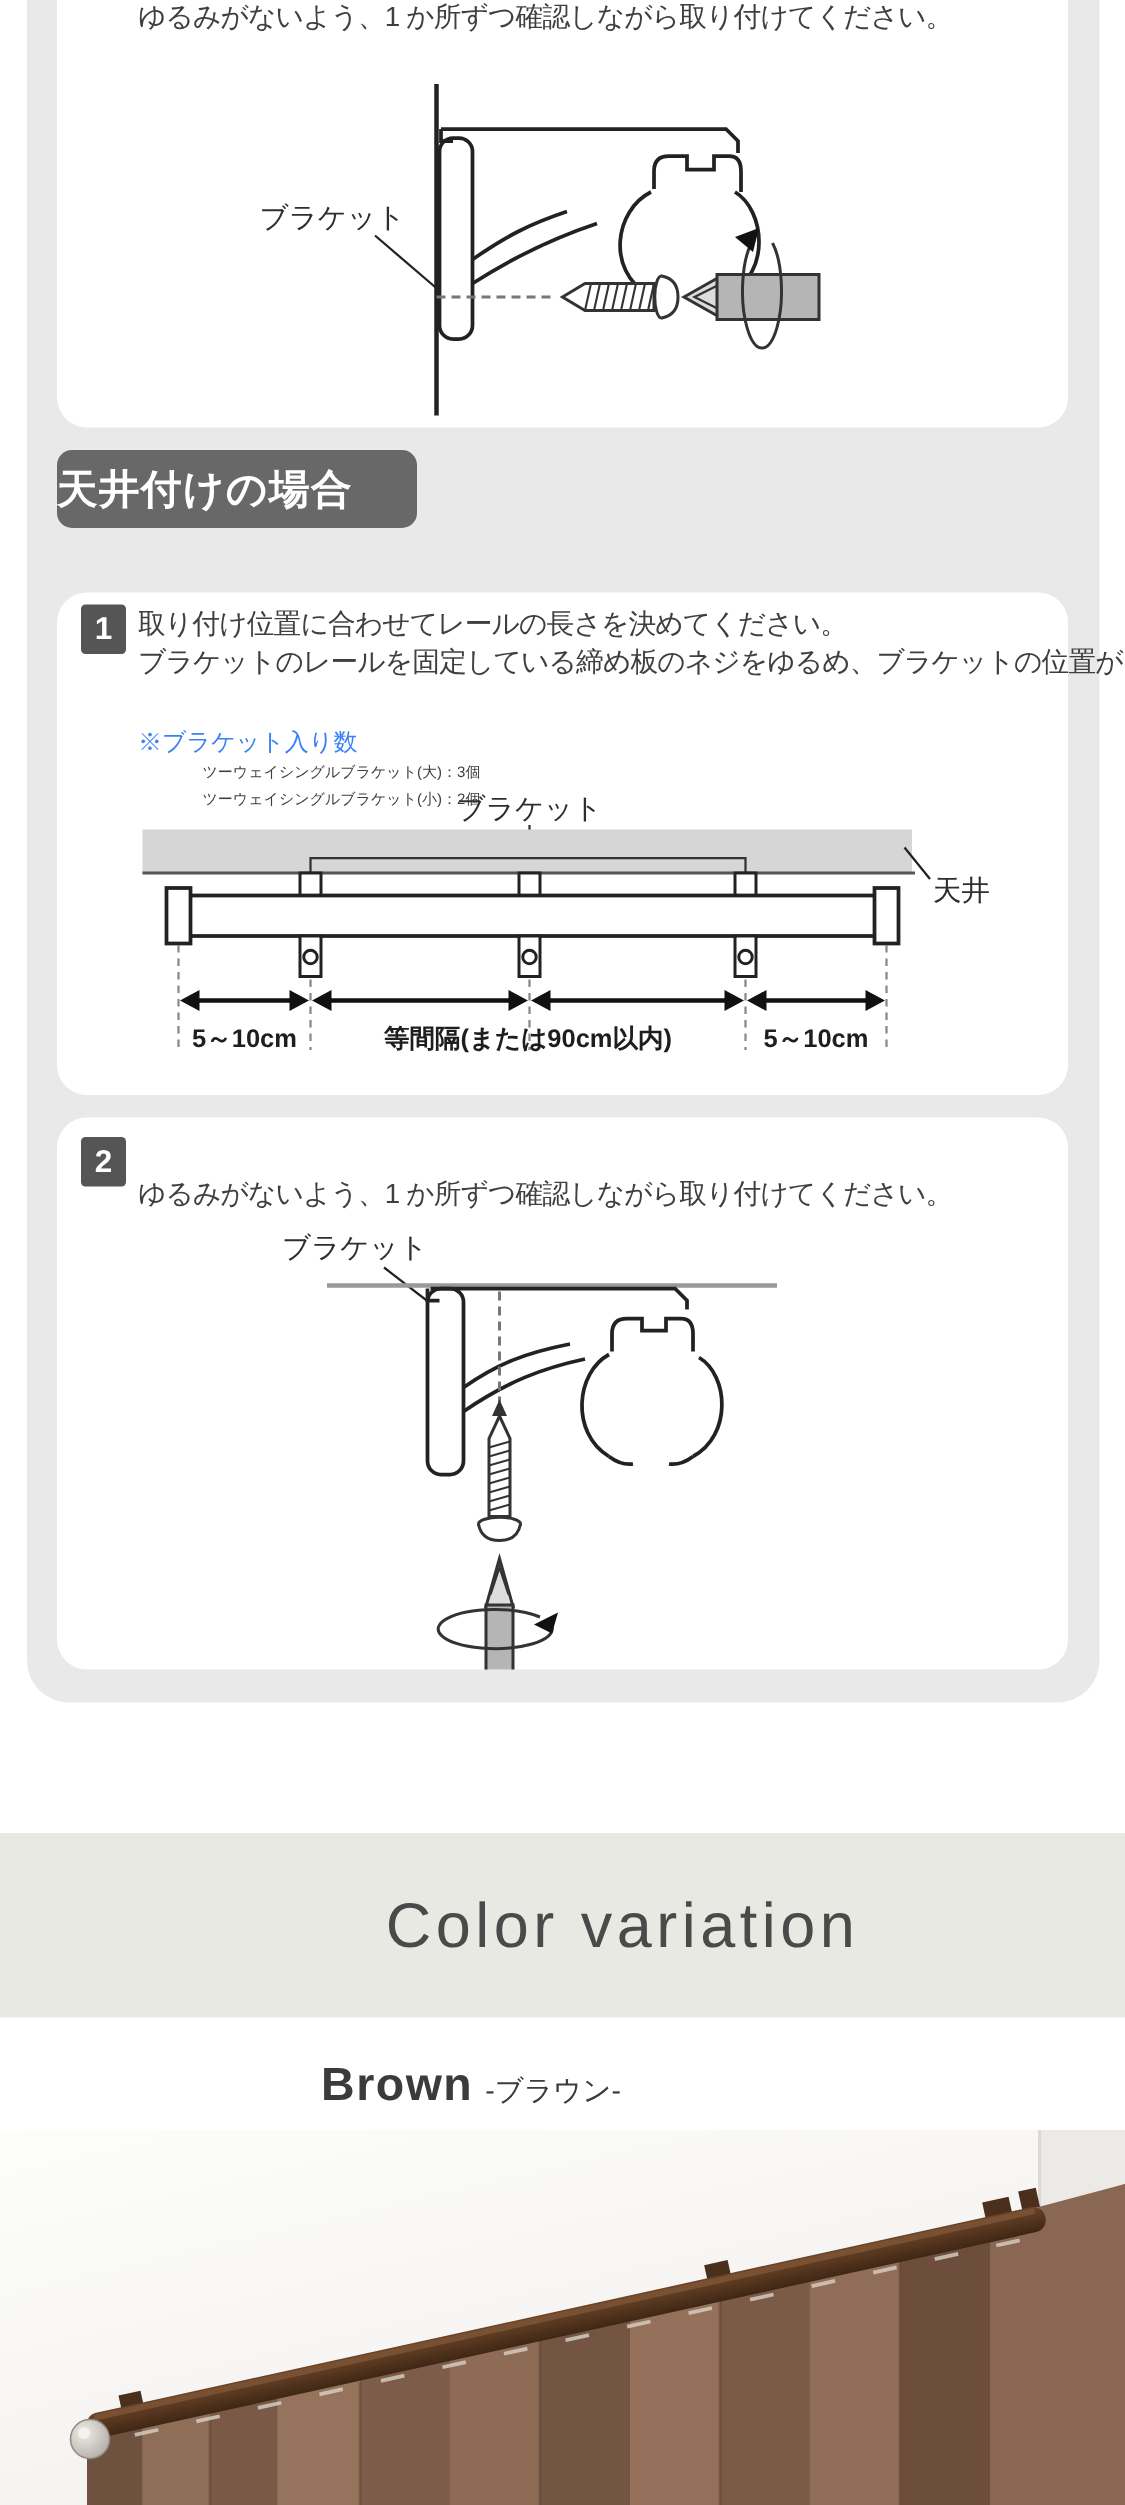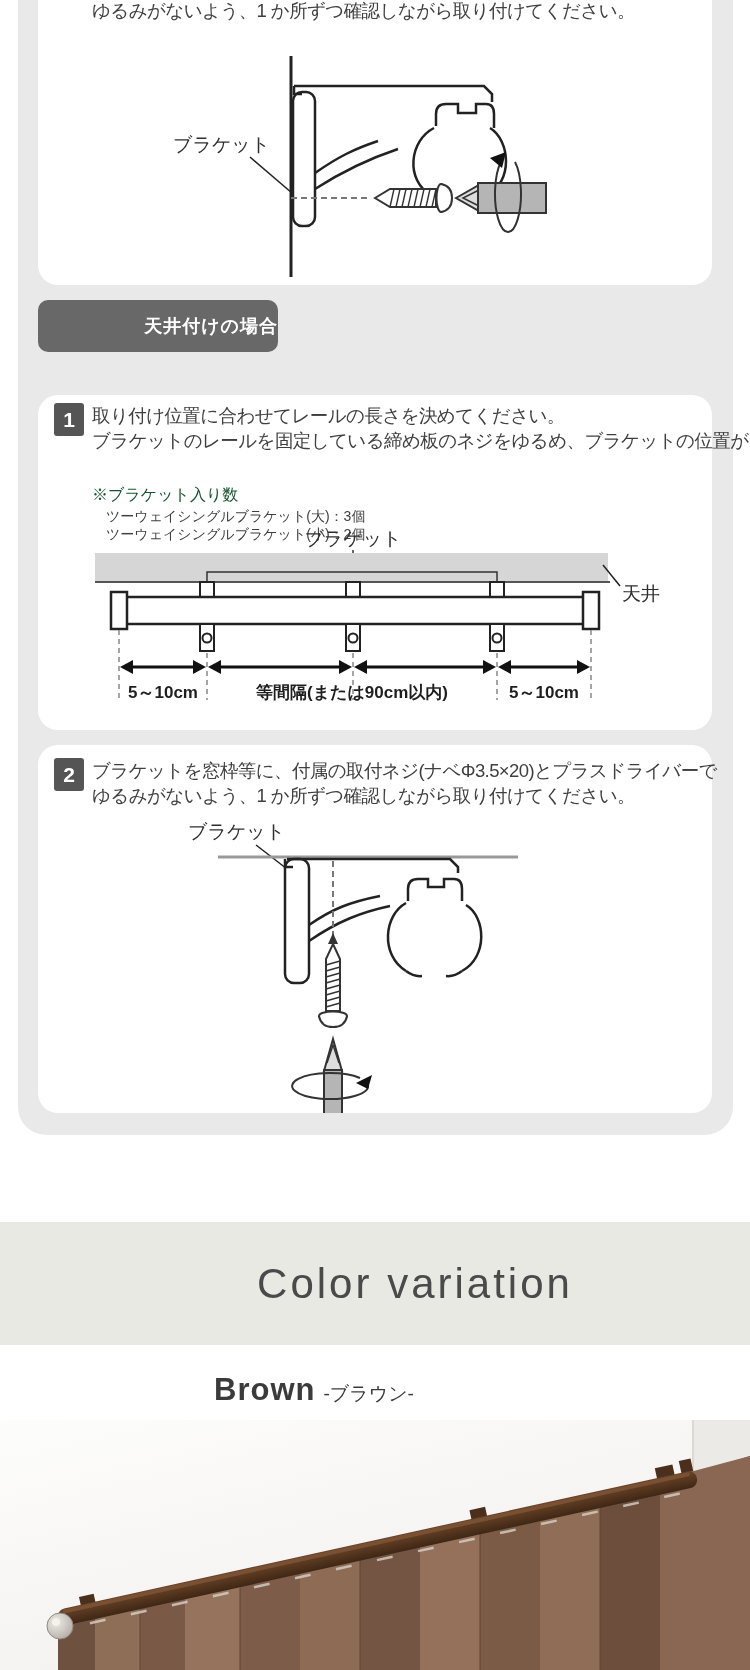--- a/index.html
+++ b/index.html
@@ -11,26 +11,26 @@
   .panel{position:absolute;left:18px;top:-40px;width:715px;height:1175px;
     background:#e9e9e9;border-radius:28px;}
   .card{position:absolute;background:#ffffff;border-radius:20px;}
   .card1{left:38px;top:-40px;width:674px;height:325px;}
   .card2{left:38px;top:395px;width:674px;height:335px;}
   .card3{left:38px;top:745px;width:674px;height:368px;}
   .bodyline{position:absolute;font-size:18.5px;line-height:25px;letter-spacing:-0.6px;
     white-space:nowrap;color:#3f3f3f;}
   .badge{position:absolute;left:38px;top:300px;width:240px;height:52px;
     background:#686868;border-radius:10px;}
-  .badge span{display:block;line-height:52px;padding-left:30px;font-size:18px;
-    font-weight:bold;color:#ffffff;letter-spacing:1px;white-space:nowrap;text-align:right;}
+  .badge span{display:block;line-height:52px;font-size:27px;
+    font-weight:bold;color:#ffffff;letter-spacing:1px;white-space:nowrap;}
   .stepnum{position:absolute;width:30px;height:33px;background:#555555;border-radius:3px;
     color:#fff;font-size:21px;font-weight:bold;text-align:center;line-height:33px;}
-  .notetitle{position:absolute;font-size:16px;color:#14532d;white-space:nowrap;}
-  .noteitem{font-size:14px;line-height:18px;color:#3f3f3f;white-space:nowrap;}
+  .notetitle{position:absolute;font-size:16px;color:#3b82f6;white-space:nowrap;}
+  .noteitem{font-size:10px;line-height:18px;color:#3f3f3f;white-space:nowrap;margin-left:29px;}
   .noteitems{position:absolute;}
   .cv-band{position:absolute;left:0;top:1222px;width:750px;height:123px;background:#e9e9e3;padding-left:40px;}
   .cv-band h2{margin:0;text-align:center;line-height:123px;font-size:42px;font-weight:300;
     letter-spacing:3px;color:#4a4a4a;}
   .brown-head{position:absolute;left:0;top:1372px;width:628px;text-align:center;white-space:nowrap;}
   .brown-en{font-size:31px;font-weight:bold;color:#3b3b3b;letter-spacing:1px;}
   .brown-jp{font-size:19px;color:#3b3b3b;margin-left:8px;}
   svg{position:absolute;display:block;}
   svg text{font-family:"Liberation Sans",sans-serif;}
   .diag-label{font-size:19px;fill:#2e2e2e;}
@@ -168,21 +168,20 @@
     <text class="measure" x="314" y="178" text-anchor="middle">等間隔(または90cm以内)</text>
     <text class="measure" x="506" y="178" text-anchor="middle">5～10cm</text>
 
     <line x1="565" y1="45" x2="582" y2="66" stroke="#222" stroke-width="1.5"></line>
     <text class="diag-label" x="584" y="80">天井</text>
   </svg>
 </div>
 
 <div class="card card3">
   <div class="stepnum" style="left:16px;top:13px;">2</div>
-  <div class="bodyline" style="left:54px;top:13px;">ブラケットを窓枠等に、付属の取付ネジ(ナベΦ3.5×20)とプラスドライバーで</div>
   <div class="bodyline" style="left:54px;top:38px;">ゆるみがないよう、1 か所ずつ確認しながら取り付けてください。</div>
 
   <svg style="left:0;top:68px;" width="674" height="300" viewBox="0 0 674 300">
 
     <text class="diag-label" x="150" y="25">ブラケット</text>
     <line x1="218" y1="32" x2="262" y2="66" stroke="#222" stroke-width="1.5"></line>
 
     <line x1="180" y1="44" x2="480" y2="44" stroke="#999" stroke-width="3"></line>
 
     <rect x="247" y="46" width="24" height="124" rx="9" fill="#fff" stroke="#222" stroke-width="2.5"></rect>

